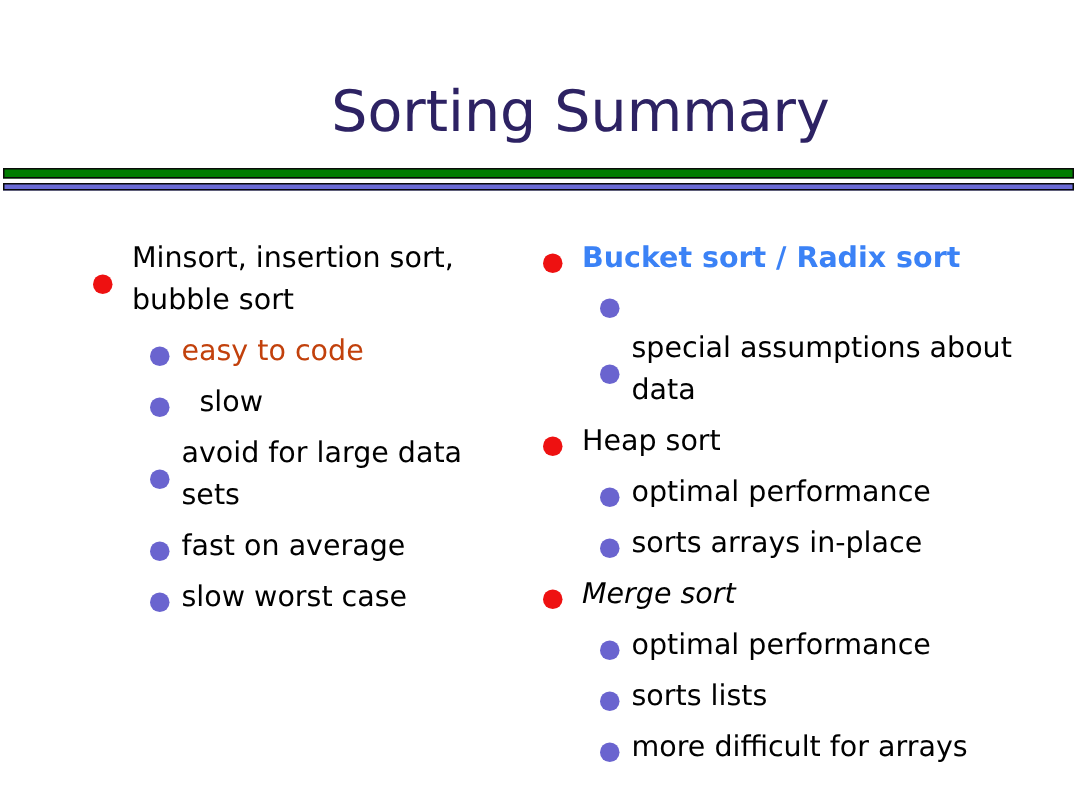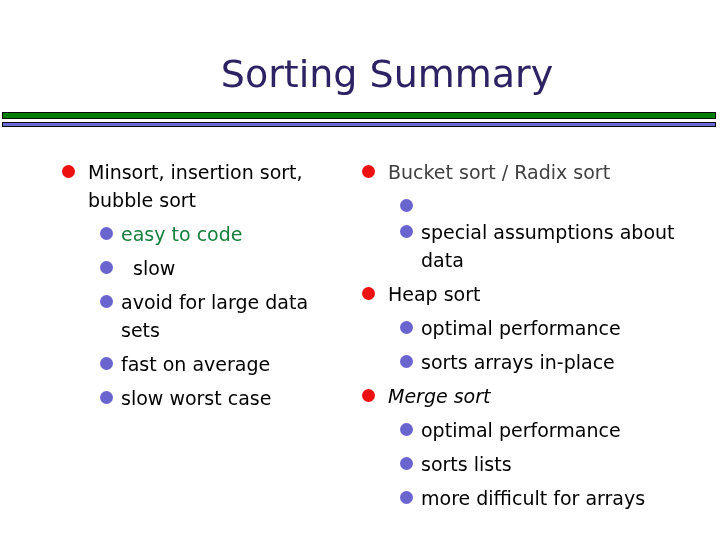--- a/index.html
+++ b/index.html
@@ -11,21 +11,21 @@
   .title{
     position:absolute;top:50px;left:0;width:720px;margin:0;
     text-align:center;font-size:38px;line-height:48px;font-weight:normal;padding-left:27px;
   }
   .rule{position:absolute;left:2px;width:714px;box-sizing:border-box;border:1px solid #0a0a0a;}
   .rule-green{top:112px;height:7px;}
   .rule-blue{top:122px;height:5px;}
   .col{position:absolute;top:158px;}
   .col-left{left:62px;width:300px;}
   .col-right{left:362px;width:358px;}
-  .row{display:flex;align-items:flex-start;margin-bottom:6px;}
+  .row{display:flex;align-items:center;margin-bottom:6px;}
   .row.l2{margin-left:38px;}
   .bullet{flex:none;width:13px;height:13px;border-radius:50%;margin-top:7px;}
   .row.l1 .bullet{margin-right:13px;}
   .row.l2 .bullet{margin-right:8px;}
   .txt{
     white-space:pre-line;font-size:19px;line-height:28px;color:#000000;
   }
 </style>
 </head>
 <body style="background: rgb(255, 255, 255);">
@@ -35,21 +35,21 @@
   <div class="rule rule-green" style="background: rgb(0, 125, 0);"></div>
   <div class="rule rule-blue" style="background: rgb(107, 107, 214);"></div>
   <div class="col col-left">
       <div class="row l1">
         <span class="bullet" style="background: rgb(238, 17, 17);"></span>
         <div class="txt" style="color: rgb(0, 0, 0);">Minsort, insertion sort,
 bubble sort</div>
       </div>
       <div class="row l2">
         <span class="bullet" style="background: rgb(106, 100, 207);"></span>
-        <div class="txt" style="color: #15803d;">easy to code</div>
+        <div class="txt" style="color: #c2410c;">easy to code</div>
       </div>
       <div class="row l2">
         <span class="bullet" style="background: rgb(106, 100, 207);"></span>
         <div class="txt" style="color: rgb(0, 0, 0); margin-left: 12px;">slow</div>
       </div>
       <div class="row l2">
         <span class="bullet" style="background: rgb(106, 100, 207);"></span>
         <div class="txt" style="color: rgb(0, 0, 0);">avoid for large data
 sets</div>
       </div>
@@ -58,21 +58,21 @@
         <div class="txt" style="color: rgb(0, 0, 0);">fast on average</div>
       </div>
       <div class="row l2">
         <span class="bullet" style="background: rgb(106, 100, 207);"></span>
         <div class="txt" style="color: rgb(0, 0, 0);">slow worst case</div>
       </div>
     </div>
   <div class="col col-right">
       <div class="row l1">
         <span class="bullet" style="background: rgb(238, 17, 17);"></span>
-        <div class="txt" style="color: #404040;">Bucket sort / Radix sort</div>
+        <div class="txt" style="color: #3b82f6; font-weight: bold;">Bucket sort / Radix sort</div>
       </div>
       <div class="row l2">
         <span class="bullet" style="background: rgb(106, 100, 207);"></span>
       </div>
       <div class="row l2">
         <span class="bullet" style="background: rgb(106, 100, 207);"></span>
         <div class="txt" style="color: rgb(0, 0, 0);">special assumptions about data</div>
       </div>
       <div class="row l1">
         <span class="bullet" style="background: rgb(238, 17, 17);"></span>

